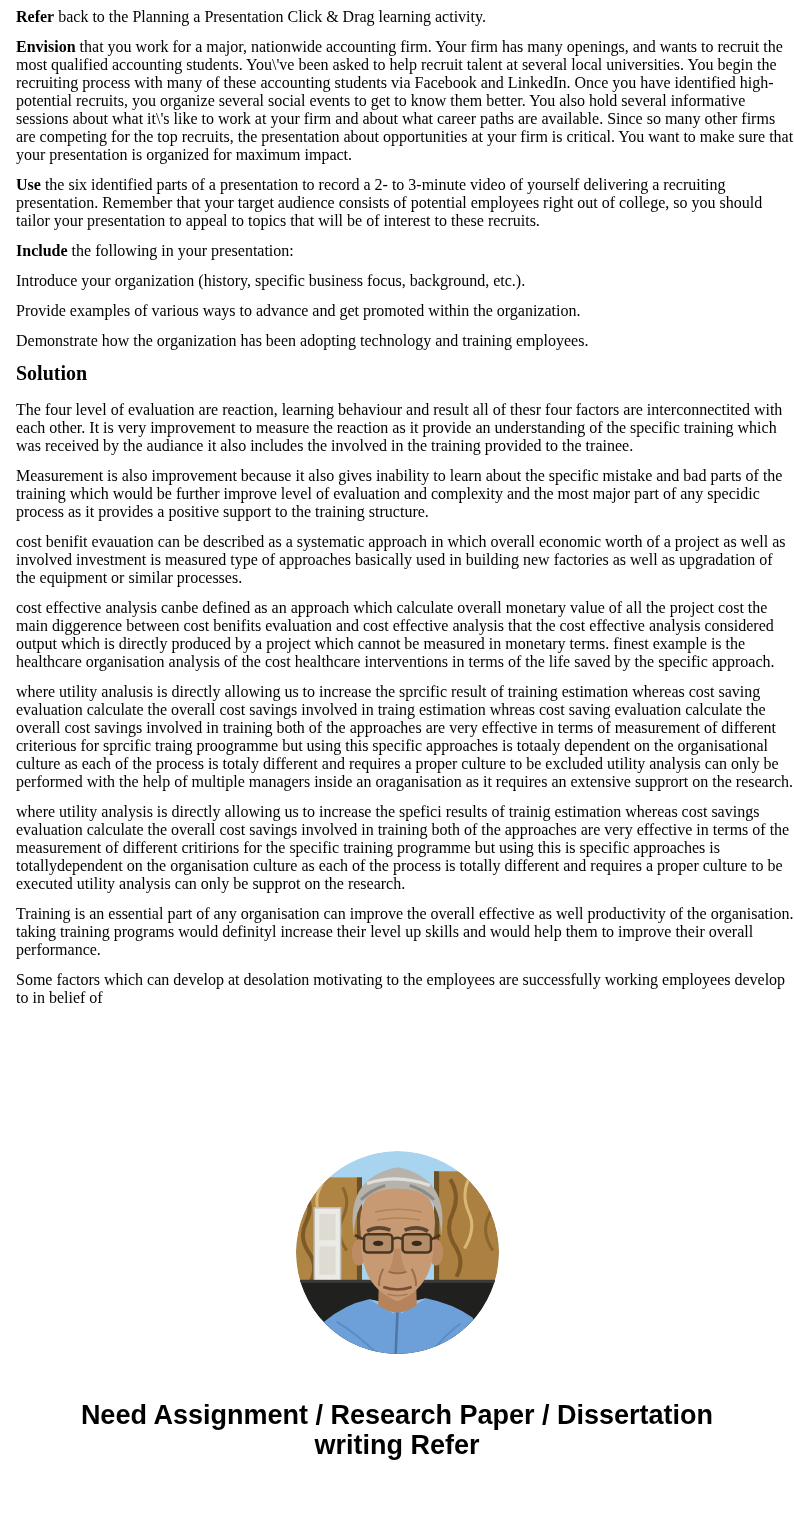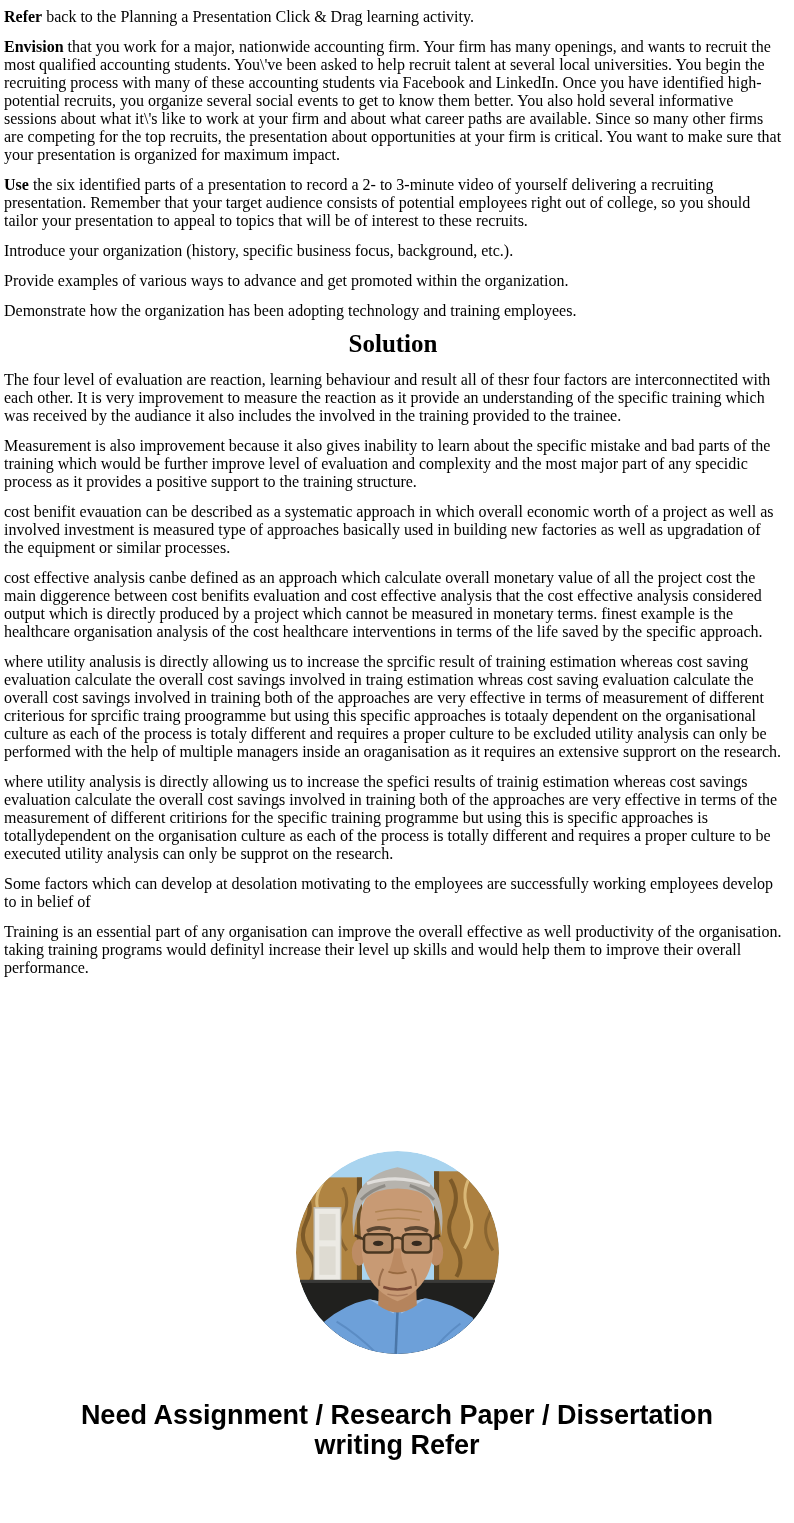--- a/index.html
+++ b/index.html
@@ -6,34 +6,33 @@
   body {
     position: relative;
     width: 794px;
     height: 1523px;
     overflow: hidden;
     color: #000000;
     font-family: "Liberation Serif", serif;
   }
   .doc {
     position: absolute;
-    top: 8px; left: 4px;
+    top: 8px; left: 16px;
     width: 778px;
     height: 1116px;
     overflow: hidden;
     font-size: 16px;
     line-height: 18px;
   }
   .doc p { margin: 0 0 12px 0; }
   .doc h2 {
-    font-size: 25px;
+    font-size: 20px;
     line-height: 23px;
     margin: 10px 0 16px 0;
     font-weight: bold;
-    text-align: center;
   }
   .photo-wrap {
     position: absolute;
     top: 1151px; left: 0;
     width: 794px;
     display: flex;
     justify-content: center;
   }
   .photo {
     width: 203px; height: 203px;
@@ -55,35 +54,36 @@
 <body>
 
 <div class="doc">
 
   <p><b>Refer</b><span> back to the Planning a Presentation Click &amp; Drag learning activity.</span></p>
 
   <p><b>Envision</b><span> that you work for a major, nationwide accounting firm. Your firm has many openings, and wants to recruit the most qualified accounting students. You\'ve been asked to help recruit talent at several local universities. You begin the recruiting process with many of these accounting students via Facebook and LinkedIn. Once you have identified high-potential recruits, you organize several social events to get to know them better. You also hold several informative sessions about what it\'s like to work at your firm and about what career paths are available. Since so many other firms are competing for the top recruits, the presentation about opportunities at your firm is critical. You want to make sure that your presentation is organized for maximum impact.</span></p>
 
   <p><b>Use</b><span> the six identified parts of a presentation to record a 2- to 3-minute video of yourself delivering a recruiting presentation. Remember that your target audience consists of potential employees right out of college, so you should tailor your presentation to appeal to topics that will be of interest to these recruits.</span></p>
 
+  <p><b>Include</b><span> the following in your presentation:</span></p>
 
   <p>Introduce your organization (history, specific business focus, background, etc.).</p>
   <p>Provide examples of various ways to advance and get promoted within the organization.</p>
   <p>Demonstrate how the organization has been adopting technology and training employees.</p>
 
   <h2>Solution</h2>
 
   <p>The four level of evaluation are reaction, learning behaviour and result all of thesr four factors are interconnectited with each other. It is very improvement to measure the reaction as it provide an understanding of the specific training which was received by the audiance it also includes the involved in the training provided to the trainee.</p>
   <p>Measurement is also improvement because it also gives inability to learn about the specific mistake and bad parts of the training which would be further improve level of evaluation and complexity and the most major part of any specidic process as it provides a positive support to the training structure.</p>
   <p>cost benifit evauation can be described as a systematic approach in which overall economic worth of a project as well as involved investment is measured type of approaches basically used in building new factories as well as upgradation of the equipment or similar processes.</p>
   <p>cost effective analysis canbe defined as an approach which calculate overall monetary value of all the project cost the main diggerence between cost benifits evaluation and cost effective analysis that the cost effective analysis considered output which is directly produced by a project which cannot be measured in monetary terms. finest example is the healthcare organisation analysis of the cost healthcare interventions in terms of the life saved by the specific approach.</p>
   <p>where utility analusis is directly allowing us to increase the sprcific result of training estimation whereas cost saving evaluation calculate the overall cost savings involved in traing estimation whreas cost saving evaluation calculate the overall cost savings involved in training both of the approaches are very effective in terms of measurement of different criterious for sprcific traing proogramme but using this specific approaches is totaaly dependent on the organisational culture as each of the process is totaly different and requires a proper culture to be excluded utility analysis can only be performed with the help of multiple managers inside an oraganisation as it requires an extensive supprort on the research.</p>
   <p>where utility analysis is directly allowing us to increase the spefici results of trainig estimation whereas cost savings evaluation calculate the overall cost savings involved in training both of the approaches are very effective in terms of the measurement of different critirions for the specific training programme but using this is specific approaches is totallydependent on the organisation culture as each of the process is totally different and requires a proper culture to be executed utility analysis can only be supprot on the research.</p>
+  <p>Training is an essential part of any organisation can improve the overall effective as well productivity of the organisation. taking training programs would definityl increase their level up skills and would help them to improve their overall performance.</p>
   <p>Some factors which can develop at desolation motivating to the employees are successfully working employees develop to in belief of</p>
-  <p>Training is an essential part of any organisation can improve the overall effective as well productivity of the organisation. taking training programs would definityl increase their level up skills and would help them to improve their overall performance.</p>
 
 </div>
 
 <div class="photo-wrap">
   <div class="photo">
     <svg viewBox="0 0 200 200" width="203" height="203">
       <defs>
           <clipPath id="circ">
             <circle cx="100" cy="100" r="100"></circle>
           </clipPath>

